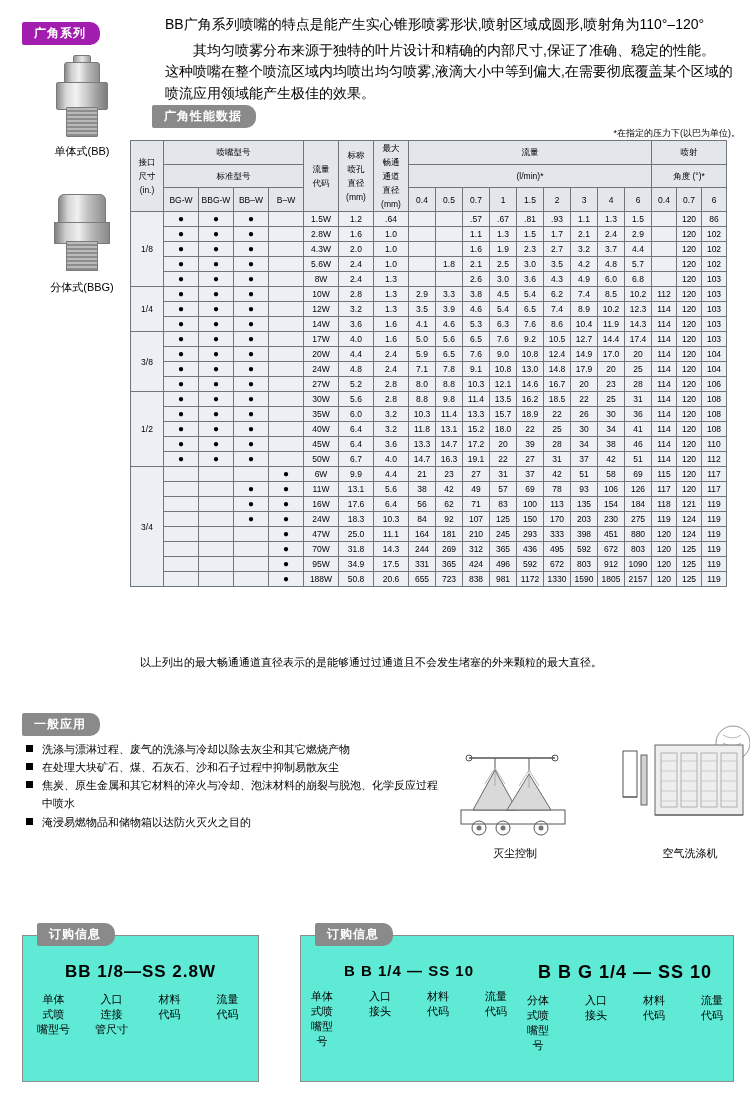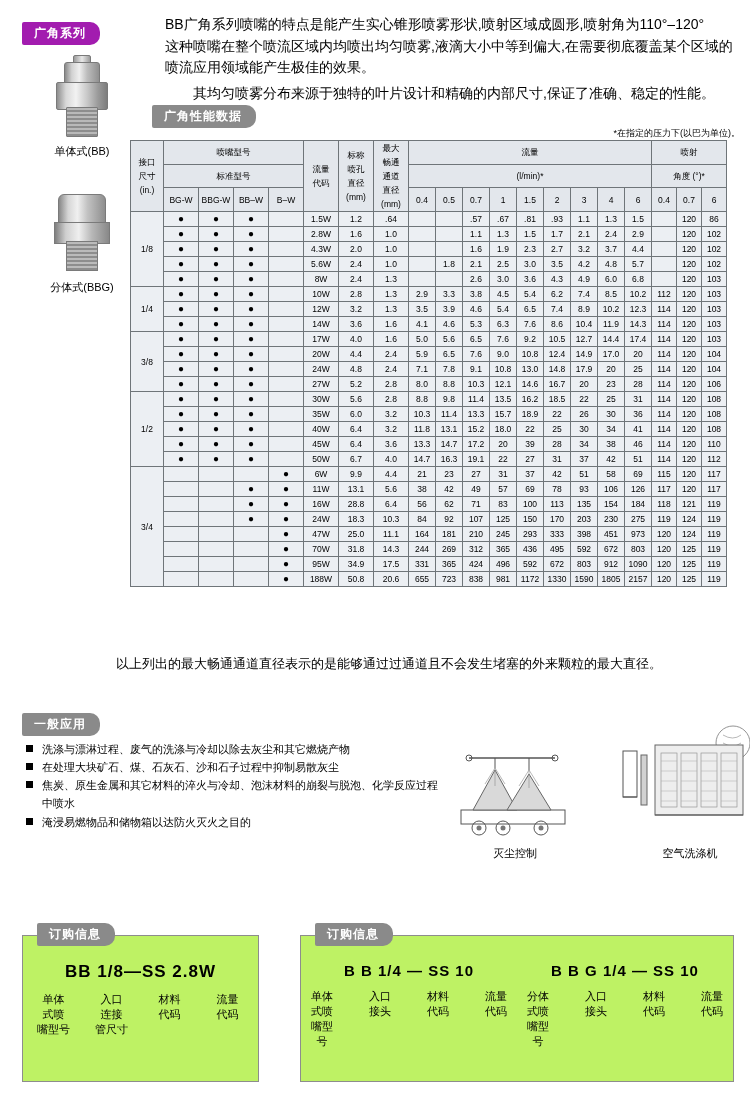--- a/index.html
+++ b/index.html
@@ -99,39 +99,39 @@
     height:14px;
     line-height:14px;
     white-space:nowrap;
   }
   table.perf th{background:#e3e7ec;font-weight:normal;}
   .hdr-tall{height:auto;line-height:1.15;padding:2px 3px;}
   .dot{font-size:10px;line-height:14px;}
   .colgrp-sep{border-left:1px solid #44484b !important;}
   .rowgrp-sep td,.rowgrp-sep th{border-top:1px solid #44484b !important;}
   .tbl-note{
-    position:absolute;left:116px;top:655px;font-size:13px;color:#000;
+    position:absolute;left:140px;top:655px;font-size:11px;color:#000;
   }
 
   
   .app-tag{position:absolute;left:22px;top:713px;}
   .app-list{
     position:absolute;left:26px;top:740px;width:420px;
     font-size:11px;line-height:1.65;
   }
   .app-list div{position:relative;padding-left:16px;}
   .app-list div:before{
     content:"";position:absolute;left:0;top:5px;width:7px;height:7px;background:#000;
   }
   .fig{position:absolute;font-family:Liberation Serif, serif;}
   .fig-caption{text-align:center;font-size:11px;margin-top:4px;}
 
   
   .ord-box{
-    position:absolute;border:1px solid #8d8d8d;background:#bef264;
+    position:absolute;border:1px solid #8d8d8d;background:#5eead4;
   }
   .ord1{left:22px;top:935px;width:235px;height:145px;}
   .ord2{left:300px;top:935px;width:432px;height:145px;}
   .ord-tag{position:absolute;top:-13px;left:14px;}
   .code-line{
     text-align:center;font-weight:bold;font-size:17px;margin-top:26px;letter-spacing:1px;
   }
   .legend{
     display:flex;justify-content:center;gap:14px;margin-top:10px;
     font-size:11px;line-height:1.35;text-align:center;
@@ -144,22 +144,22 @@
 <body>
 
 <div class="page">
 
   <div class="hdr-tag">
     <span class="tag">广角系列</span>
   </div>
 
   <div class="intro">
     <p style="text-indent:0">BB广角系列喷嘴的特点是能产生实心锥形喷雾形状,喷射区域成圆形,喷射角为110°–120°</p>
+    <p>其均匀喷雾分布来源于独特的叶片设计和精确的内部尺寸,保证了准确、稳定的性能。</p>
     <p style="text-indent:0;margin-top:-4px">这种喷嘴在整个喷流区域内均喷出均匀喷雾,液滴大小中等到偏大,在需要彻底覆盖某个区域的喷流应用领域能产生极佳的效果。</p>
-    <p>其均匀喷雾分布来源于独特的叶片设计和精确的内部尺寸,保证了准确、稳定的性能。</p>
   </div>
 
   <div class="photo-block ph1">
     <div class="nozzle">
       <div class="nz-body tip"></div>
       <div class="nz-body cap"></div>
       <div class="nz-body hexnut"></div>
       <div class="nz-body thread"></div>
     </div>
     <div class="nz-label">单体式(BB)</div>
@@ -642,21 +642,21 @@
             <td class="colgrp-sep">117</td>
             <td>120</td>
             <td>117</td>
           </tr>
           <tr>
             <td class="dot"></td>
             <td class="dot"></td>
             <td class="dot">●</td>
             <td class="dot">●</td>
             <td>16W</td>
-            <td>28.8</td>
+            <td>17.6</td>
             <td>6.4</td>
             <td class="colgrp-sep">56</td>
             <td>62</td>
             <td>71</td>
             <td>83</td>
             <td>100</td>
             <td>113</td>
             <td>135</td>
             <td>154</td>
             <td>184</td>
@@ -694,21 +694,21 @@
             <td>25.0</td>
             <td>11.1</td>
             <td class="colgrp-sep">164</td>
             <td>181</td>
             <td>210</td>
             <td>245</td>
             <td>293</td>
             <td>333</td>
             <td>398</td>
             <td>451</td>
-            <td>973</td>
+            <td>880</td>
             <td class="colgrp-sep">120</td>
             <td>124</td>
             <td>119</td>
           </tr>
           <tr>
             <td class="dot"></td>
             <td class="dot"></td>
             <td class="dot"></td>
             <td class="dot">●</td>
             <td>70W</td>
@@ -895,21 +895,21 @@
           <span>材料</span>
           <span>代码</span>
         </div>
         <div>
           <span>流量</span>
           <span>代码</span>
         </div>
       </div>
     </div>
     <div class="half right">
-      <div class="code-line" style="font-size:15px">B B G 1/4 —  SS 10</div>
+      <div class="code-line" style="font-size:18px">B B G 1/4 —  SS 10</div>
       <div class="legend">
         <div>
           <span>分体</span>
           <span>式喷</span>
           <span>嘴型</span>
           <span>号</span>
         </div>
         <div>
           <span>入口</span>
           <span>接头</span>

